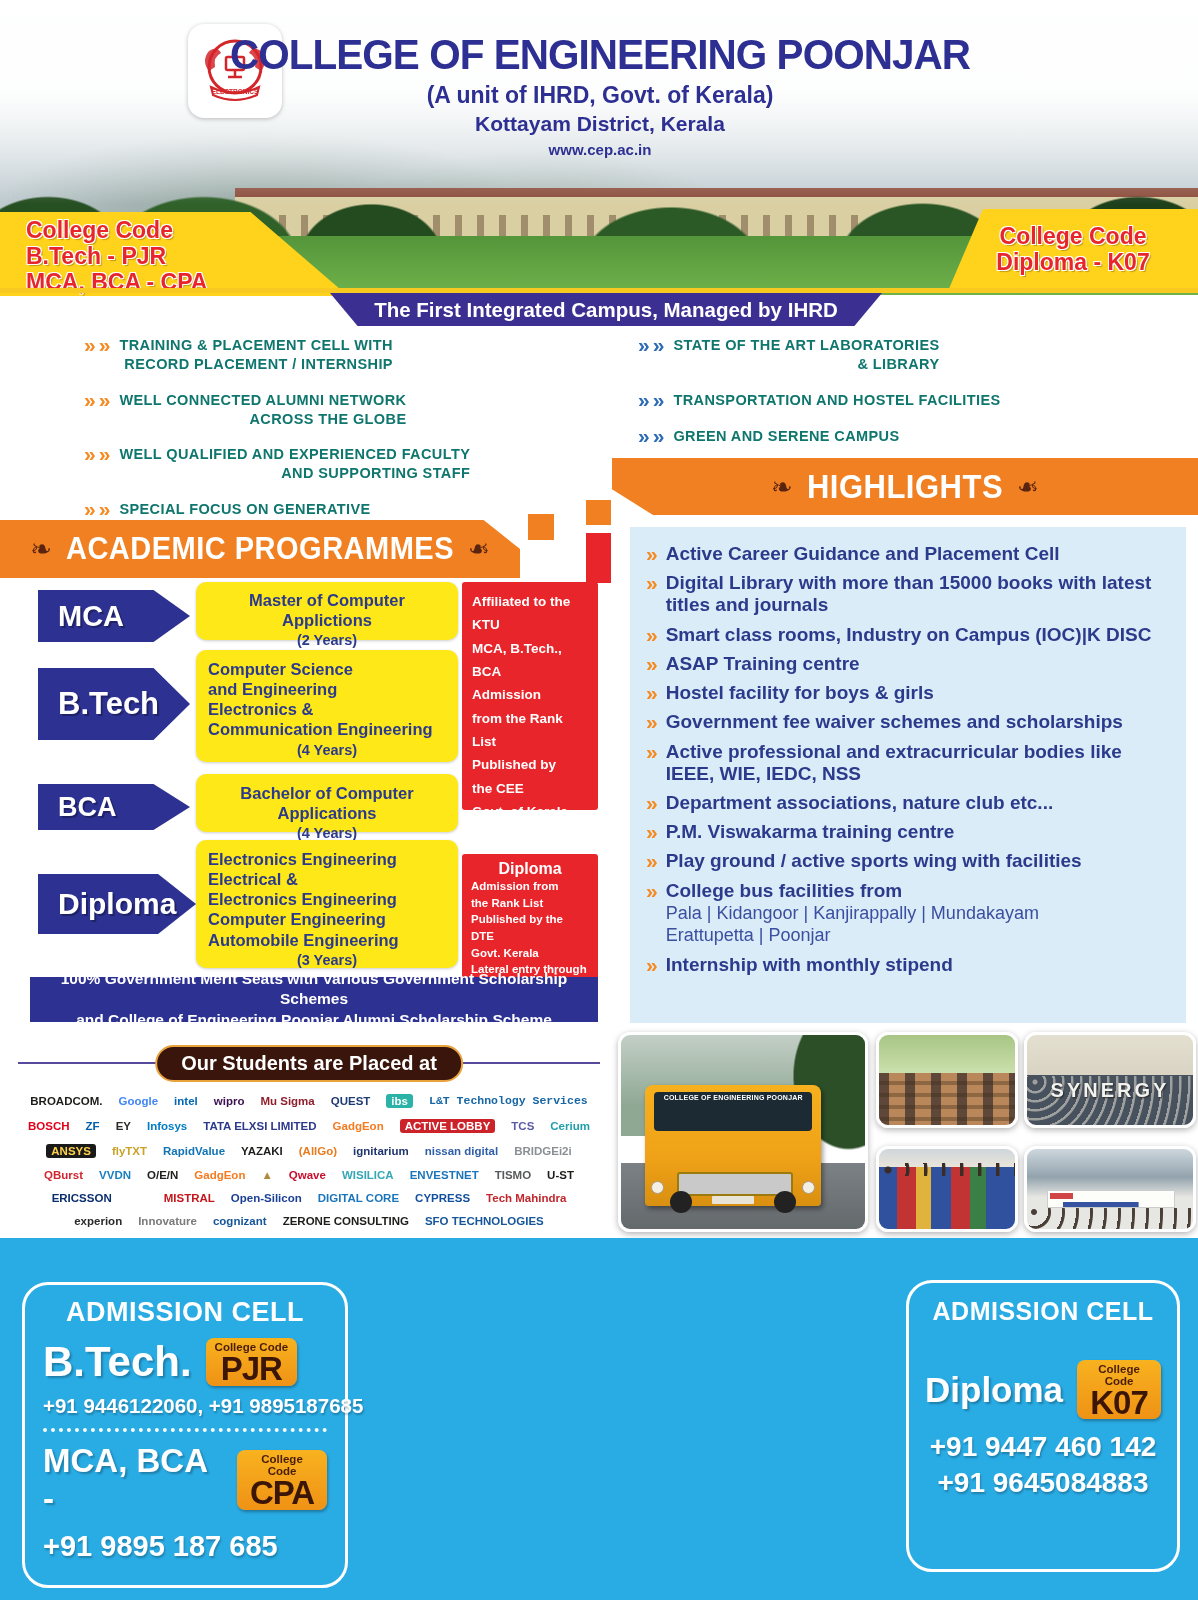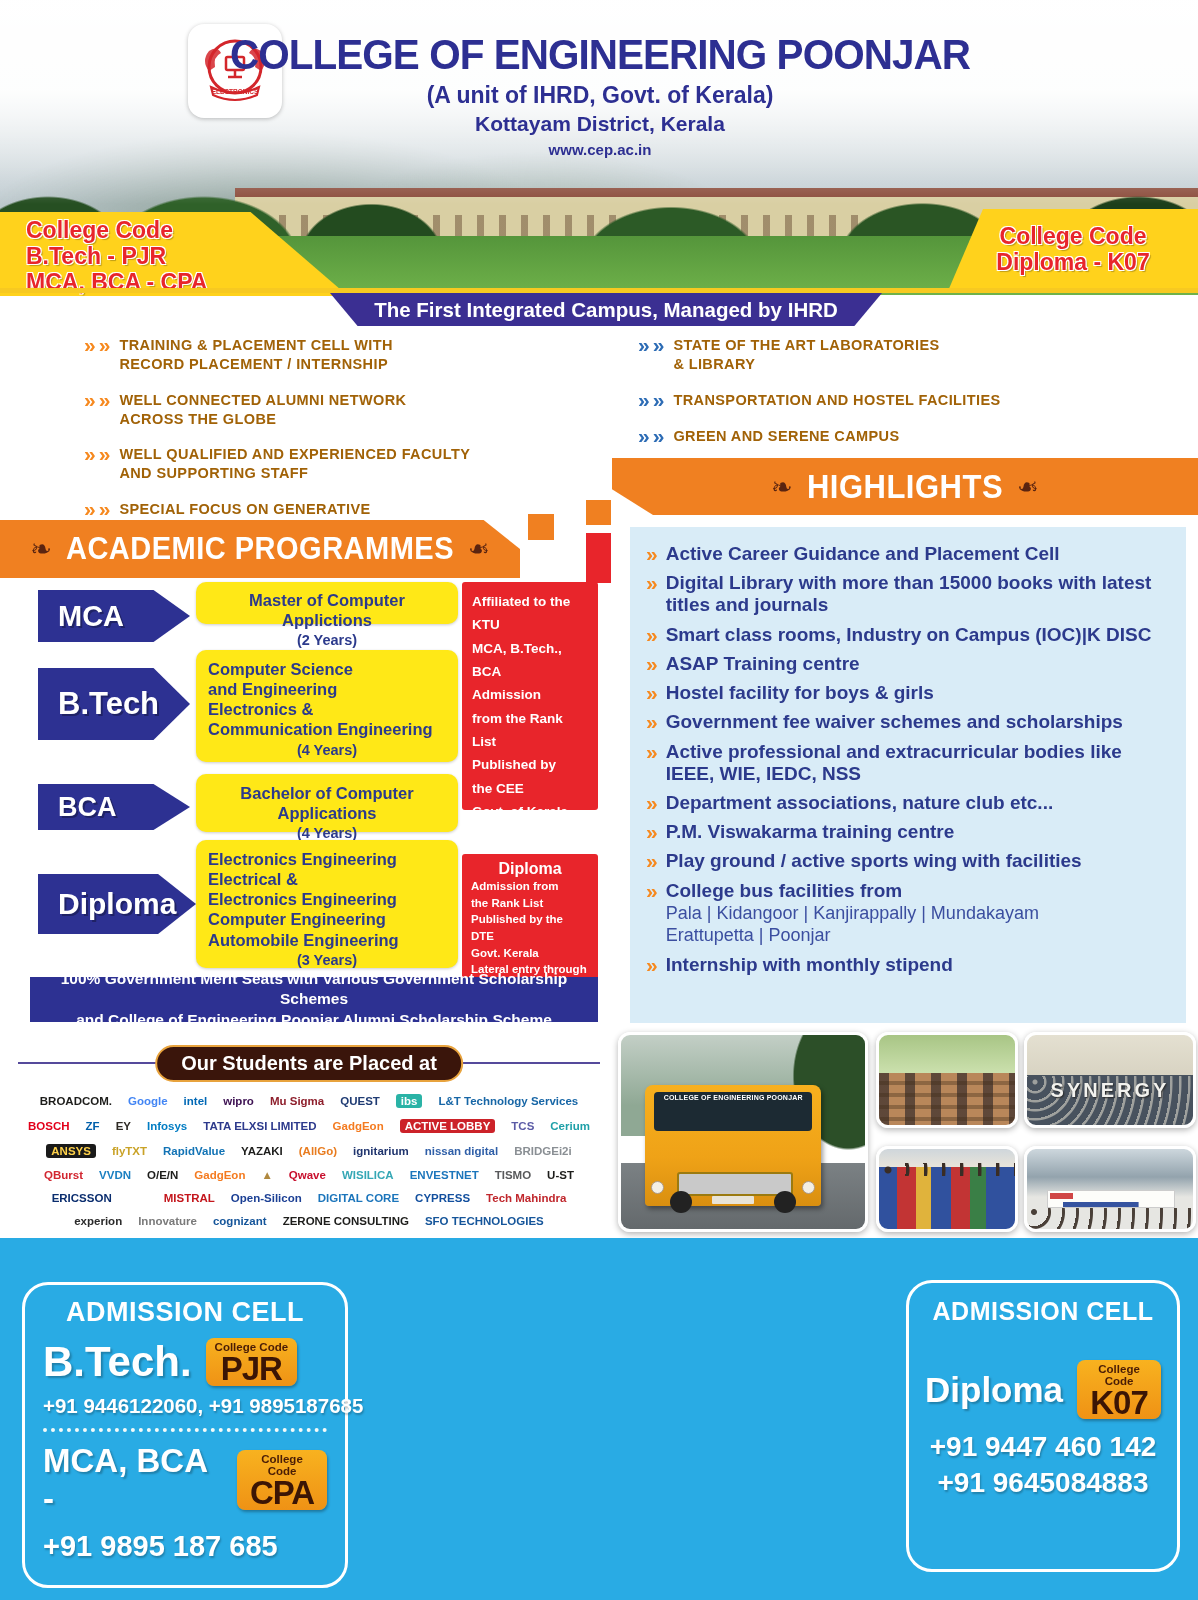--- a/index.html
+++ b/index.html
@@ -46,22 +46,22 @@
      clip-path:polygon(0 0,100% 0,95% 100%,5% 100%);display:flex;align-items:center;justify-content:center;
      color:#fff;font-weight:800;font-size:20.5px;}
   
   .feat{display:flex;flex-direction:column;gap:17px;}
   .featL{left:84px;top:336px;width:545px;}
   .featR{left:638px;top:336px;width:500px;}
   .feat-item{display:flex;gap:12px;}
   .feat-item .arw{font-size:21px;line-height:1;font-weight:900;margin-top:-2px;letter-spacing:-3px;}
   .featL .arw{color:#f6891f;}
   .featR .arw{color:#2d6cb5;}
-  .feat-item .txt{color:#a16207;font-weight:800;font-size:14.5px;line-height:1.3;
-      letter-spacing:.4px;white-space:pre-line;}
+  .feat-item .txt{color:#0f766e;font-weight:800;font-size:14.5px;line-height:1.3;
+      letter-spacing:.4px;white-space:pre-line;text-align:right;}
   
   .hl-bar{left:612px;top:458px;width:586px;height:57px;background:#f08021;
      clip-path:polygon(0 0,100% 0,100% 100%,7% 100%,0 55%);display:flex;align-items:center;justify-content:center;gap:14px;}
   .deco-sq-o{left:586px;top:500px;width:25px;height:25px;background:#f08021;}
   .deco-sq-r{left:586px;top:533px;width:25px;height:50px;background:#e8252b;}
   .orn{color:#5a2410;font-size:26px;line-height:1;}
   .orn.flip{transform:scaleX(-1);display:inline-block;}
   .sec-title{color:#fff;font-weight:900;font-size:31px;letter-spacing:.5px;transform:scaleY(1.05);}
   .hl-panel{left:630px;top:527px;width:556px;height:496px;background:#d9ecf7;
      padding:16px 14px 0 16px;box-sizing:border-box;display:flex;flex-direction:column;gap:7px;}
@@ -362,21 +362,21 @@
   </div>
 
   <div class="abs ac-bar">
     <span class="orn">❧</span>
     <span class="sec-title" style="font-size:29px">ACADEMIC PROGRAMMES</span>
     <span class="orn flip">❧</span>
   </div>
   <div class="abs ac-sq"></div>
 
   <div class="abs arrow-label" style="left:38px;top:590px;width:152px;height:52px;font-size:29px">MCA</div>
-  <div class="abs ybox" style="left:196px;top:582px;width:262px;height:42px;padding:8px 12px;text-align:center">
+  <div class="abs ybox" style="left:196px;top:582px;width:262px;height:58px;padding:8px 12px;text-align:center">
     <div class="desc">Master of Computer Applictions</div>
     <div class="yrs">(2 Years)</div>
   </div>
 
   <div class="abs arrow-label" style="left:38px;top:668px;width:152px;height:72px;font-size:31px">B.Tech</div>
   <div class="abs ybox" style="left:196px;top:650px;width:262px;height:112px;padding:9px 12px">
     <div class="desc">Computer Science
 and Engineering
 Electronics &amp;
 Communication Engineering</div>
@@ -434,21 +434,21 @@
         <span class="logo-item" style="color: rgb(0, 104, 181);">intel</span>
 
         <span class="logo-item" style="color: rgb(61, 17, 82);">wipro</span>
 
         <span class="logo-item" style="color: rgb(142, 31, 44);">Mu Sigma</span>
 
         <span class="logo-item" style="color: rgb(31, 59, 115);">QUEST</span>
 
         <span class="logo-item boxed" style="color: rgb(255, 255, 255); background: rgb(42, 179, 166);">ibs</span>
 
-        <span class="logo-item" style="color: rgb(23, 102, 166);">L&amp;T Technology Services</span>
+        <span class="logo-item" style="color: rgb(23, 102, 166); font-family: Liberation Mono, monospace;">L&amp;T Technology Services</span>
 
         <span class="logo-item" style="color: rgb(226, 0, 26);">BOSCH</span>
 
         <span class="logo-item" style="color: rgb(0, 95, 170);">ZF</span>
 
         <span class="logo-item" style="color: rgb(46, 42, 37);">EY</span>
 
         <span class="logo-item" style="color: rgb(0, 124, 195);">Infosys</span>
 
         <span class="logo-item" style="color: rgb(45, 58, 140);">TATA ELXSI LIMITED</span>

